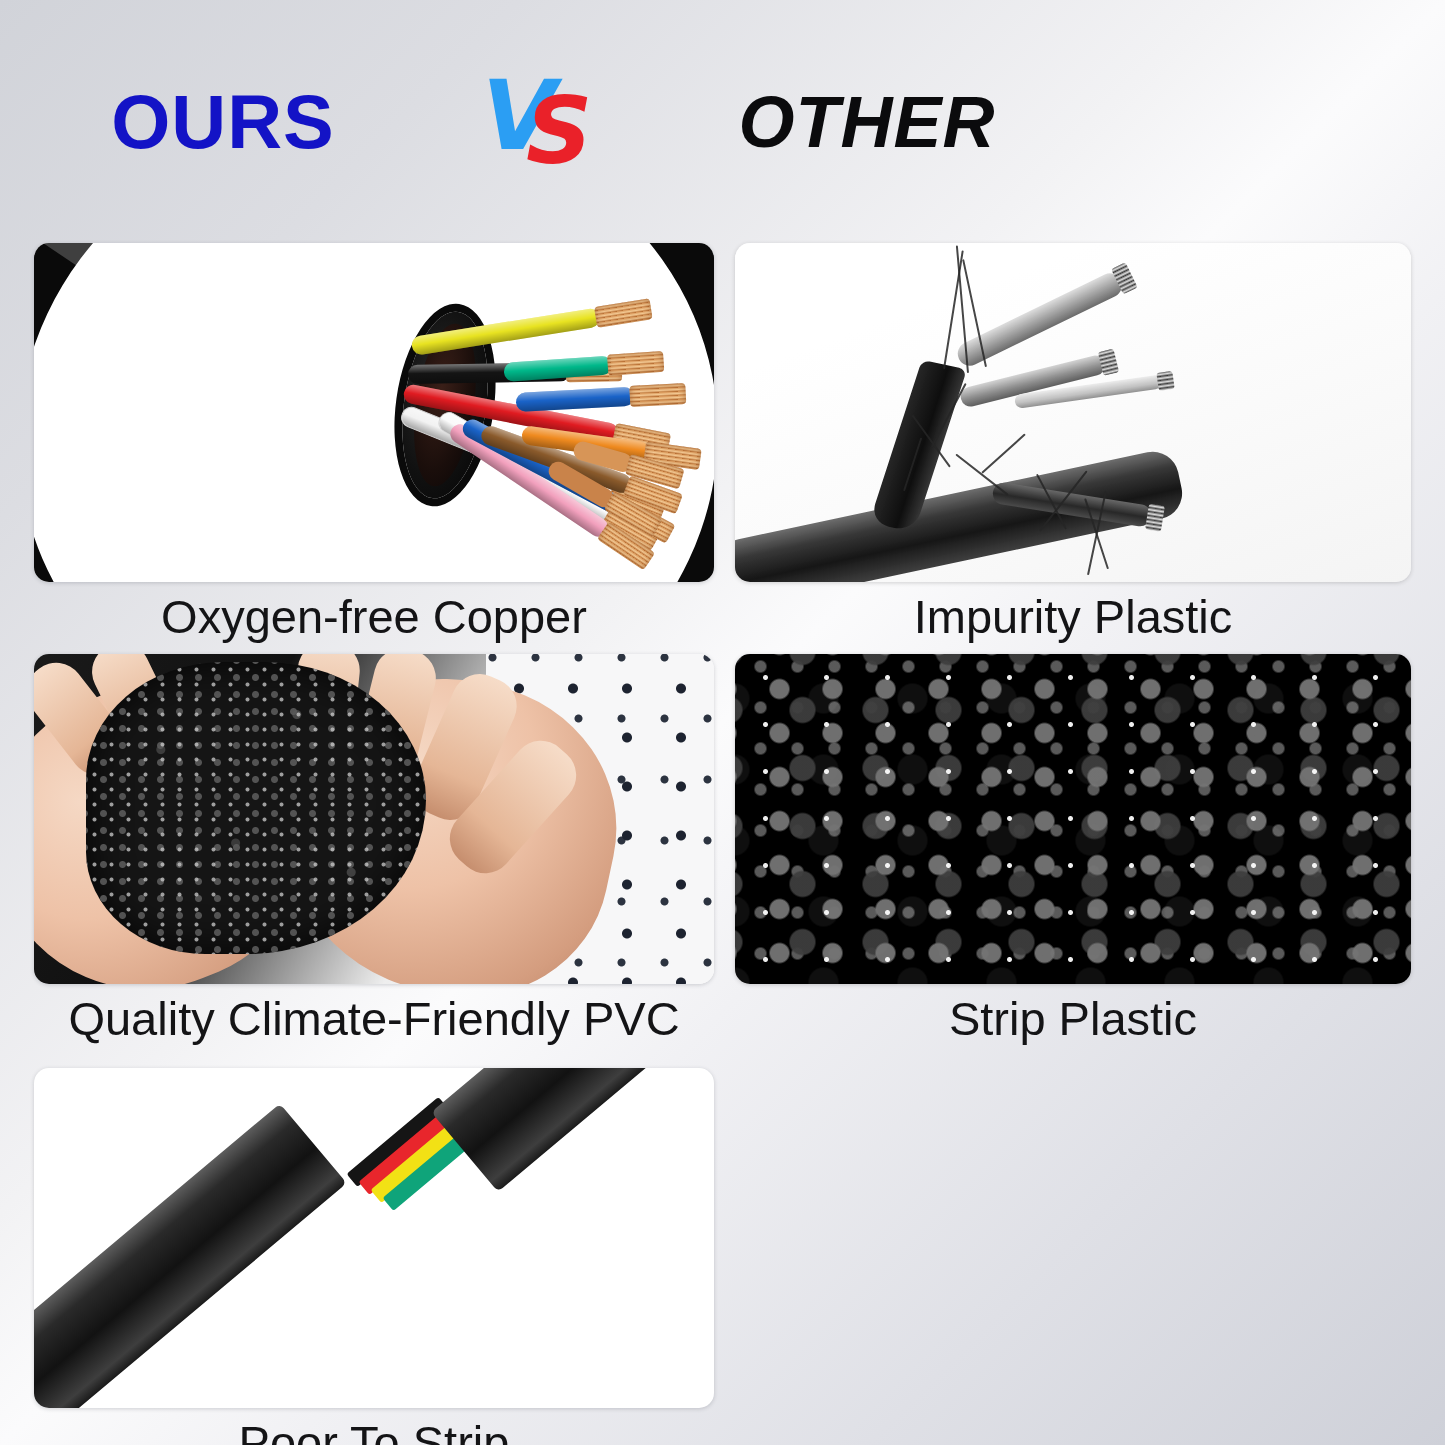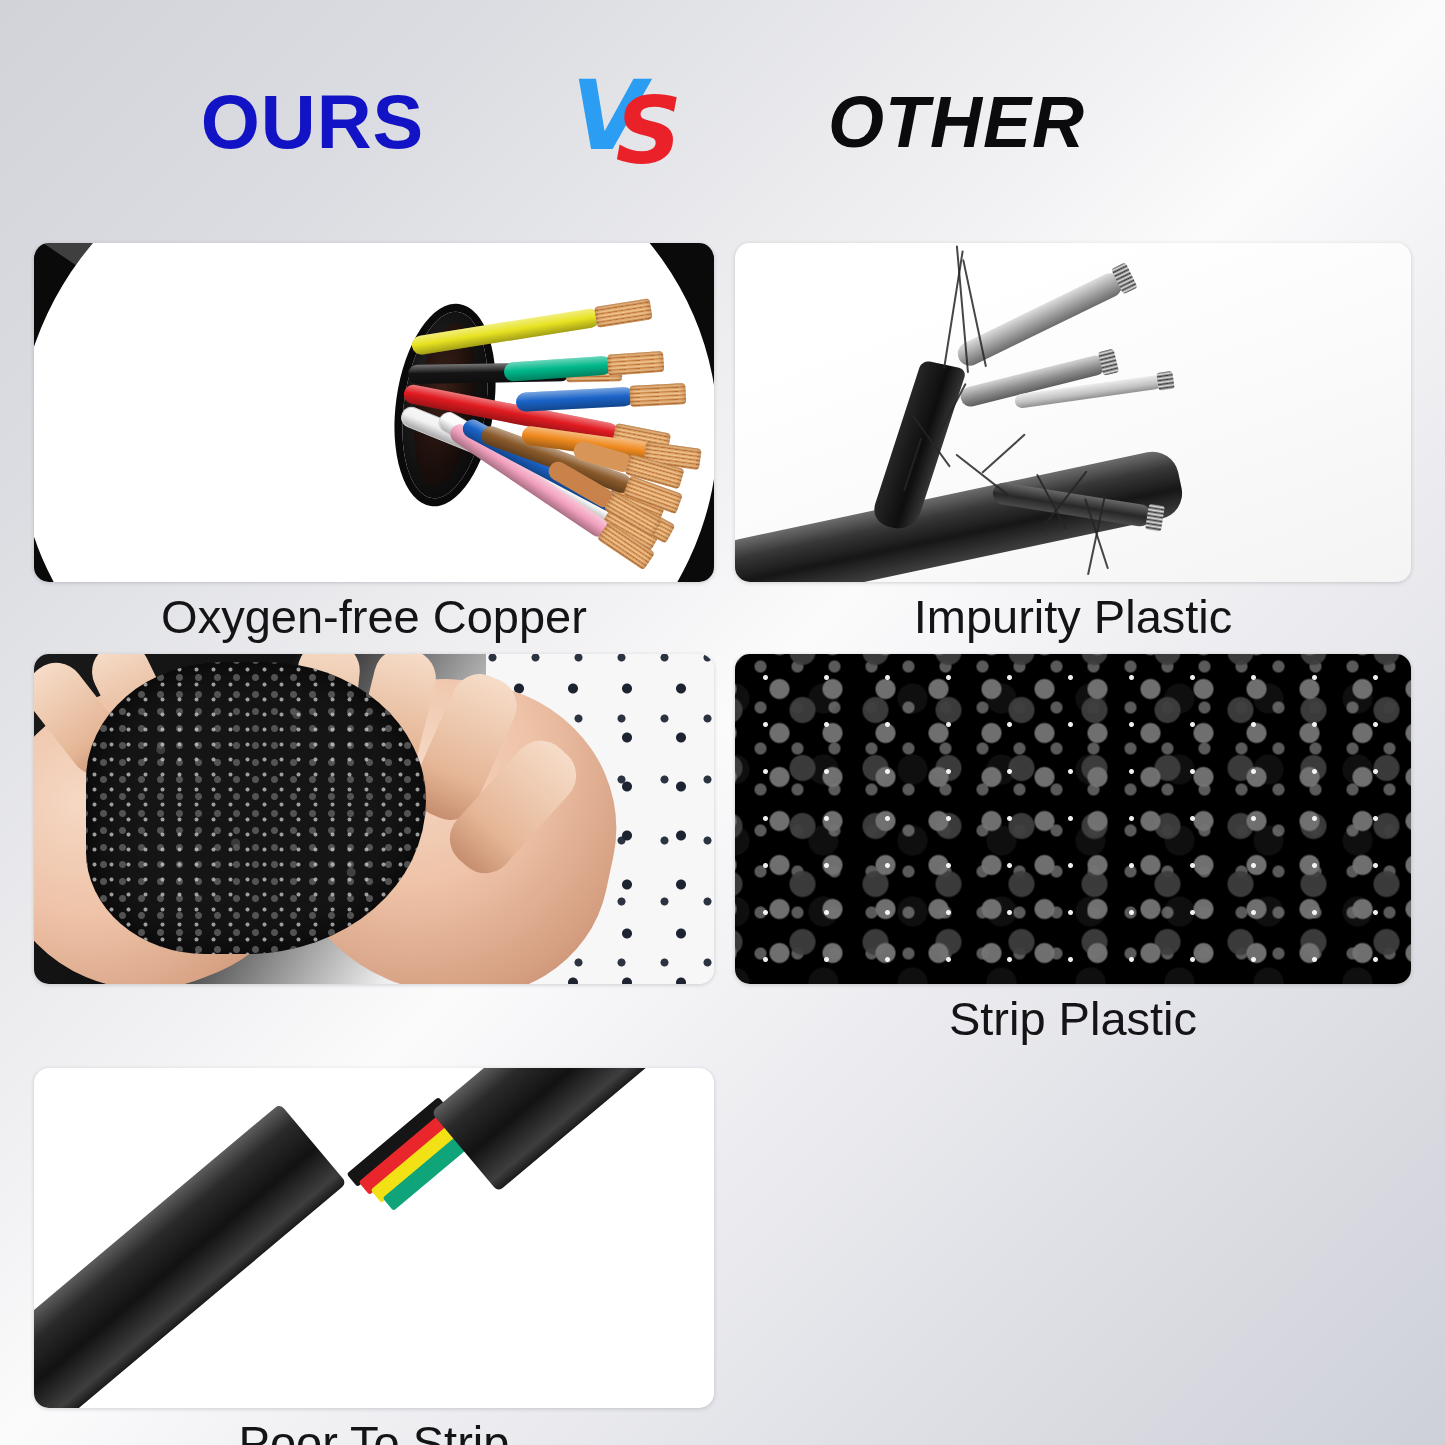--- a/index.html
+++ b/index.html
@@ -22,21 +22,20 @@
 
   
   .header {
     position: absolute;
     left: 0;
     top: 62px;
     width: 1269px;
     height: 120px;
     display: flex;
     align-items: center;
-    justify-content: center;
   }
   .hdr-ours {
     font-size: 76px;
     font-weight: bold;
     letter-spacing: 1px;
     color: #1313c6;
     line-height: 1;
     width: 470px;
     text-align: center;
     padding-right: 24px;
@@ -466,20 +465,21 @@
         <div class="finger" style="left:14px;top:2px;width:58px;height:126px;transform:rotate(-38deg);"></div>
         <div class="finger" style="left:72px;top:-14px;width:58px;height:120px;transform:rotate(-26deg);"></div>
         <div class="finger" style="left:260px;top:-12px;width:62px;height:128px;transform:rotate(6deg);"></div>
         <div class="finger" style="left:330px;top:-6px;width:62px;height:138px;transform:rotate(14deg);"></div>
         <div class="finger" style="left:398px;top:18px;width:66px;height:150px;transform:rotate(24deg);"></div>
         <div class="finger" style="left:446px;top:78px;width:66px;height:150px;transform:rotate(42deg);"></div>
         <div class="pellet-mass">
             <div class="pellet-grain"></div>
           </div>
       </div>
+      <div class="caption cap2">Quality Climate-Friendly PVC</div>
     </div>
 
     <div class="cell c-r2c2">
       <div class="panel h-img2 img-poor"></div>
       <div class="caption cap2">Strip Plastic</div>
     </div>
 
     <div class="cell c-r3c1">
       <div class="panel h-img3 img-strip">
 

